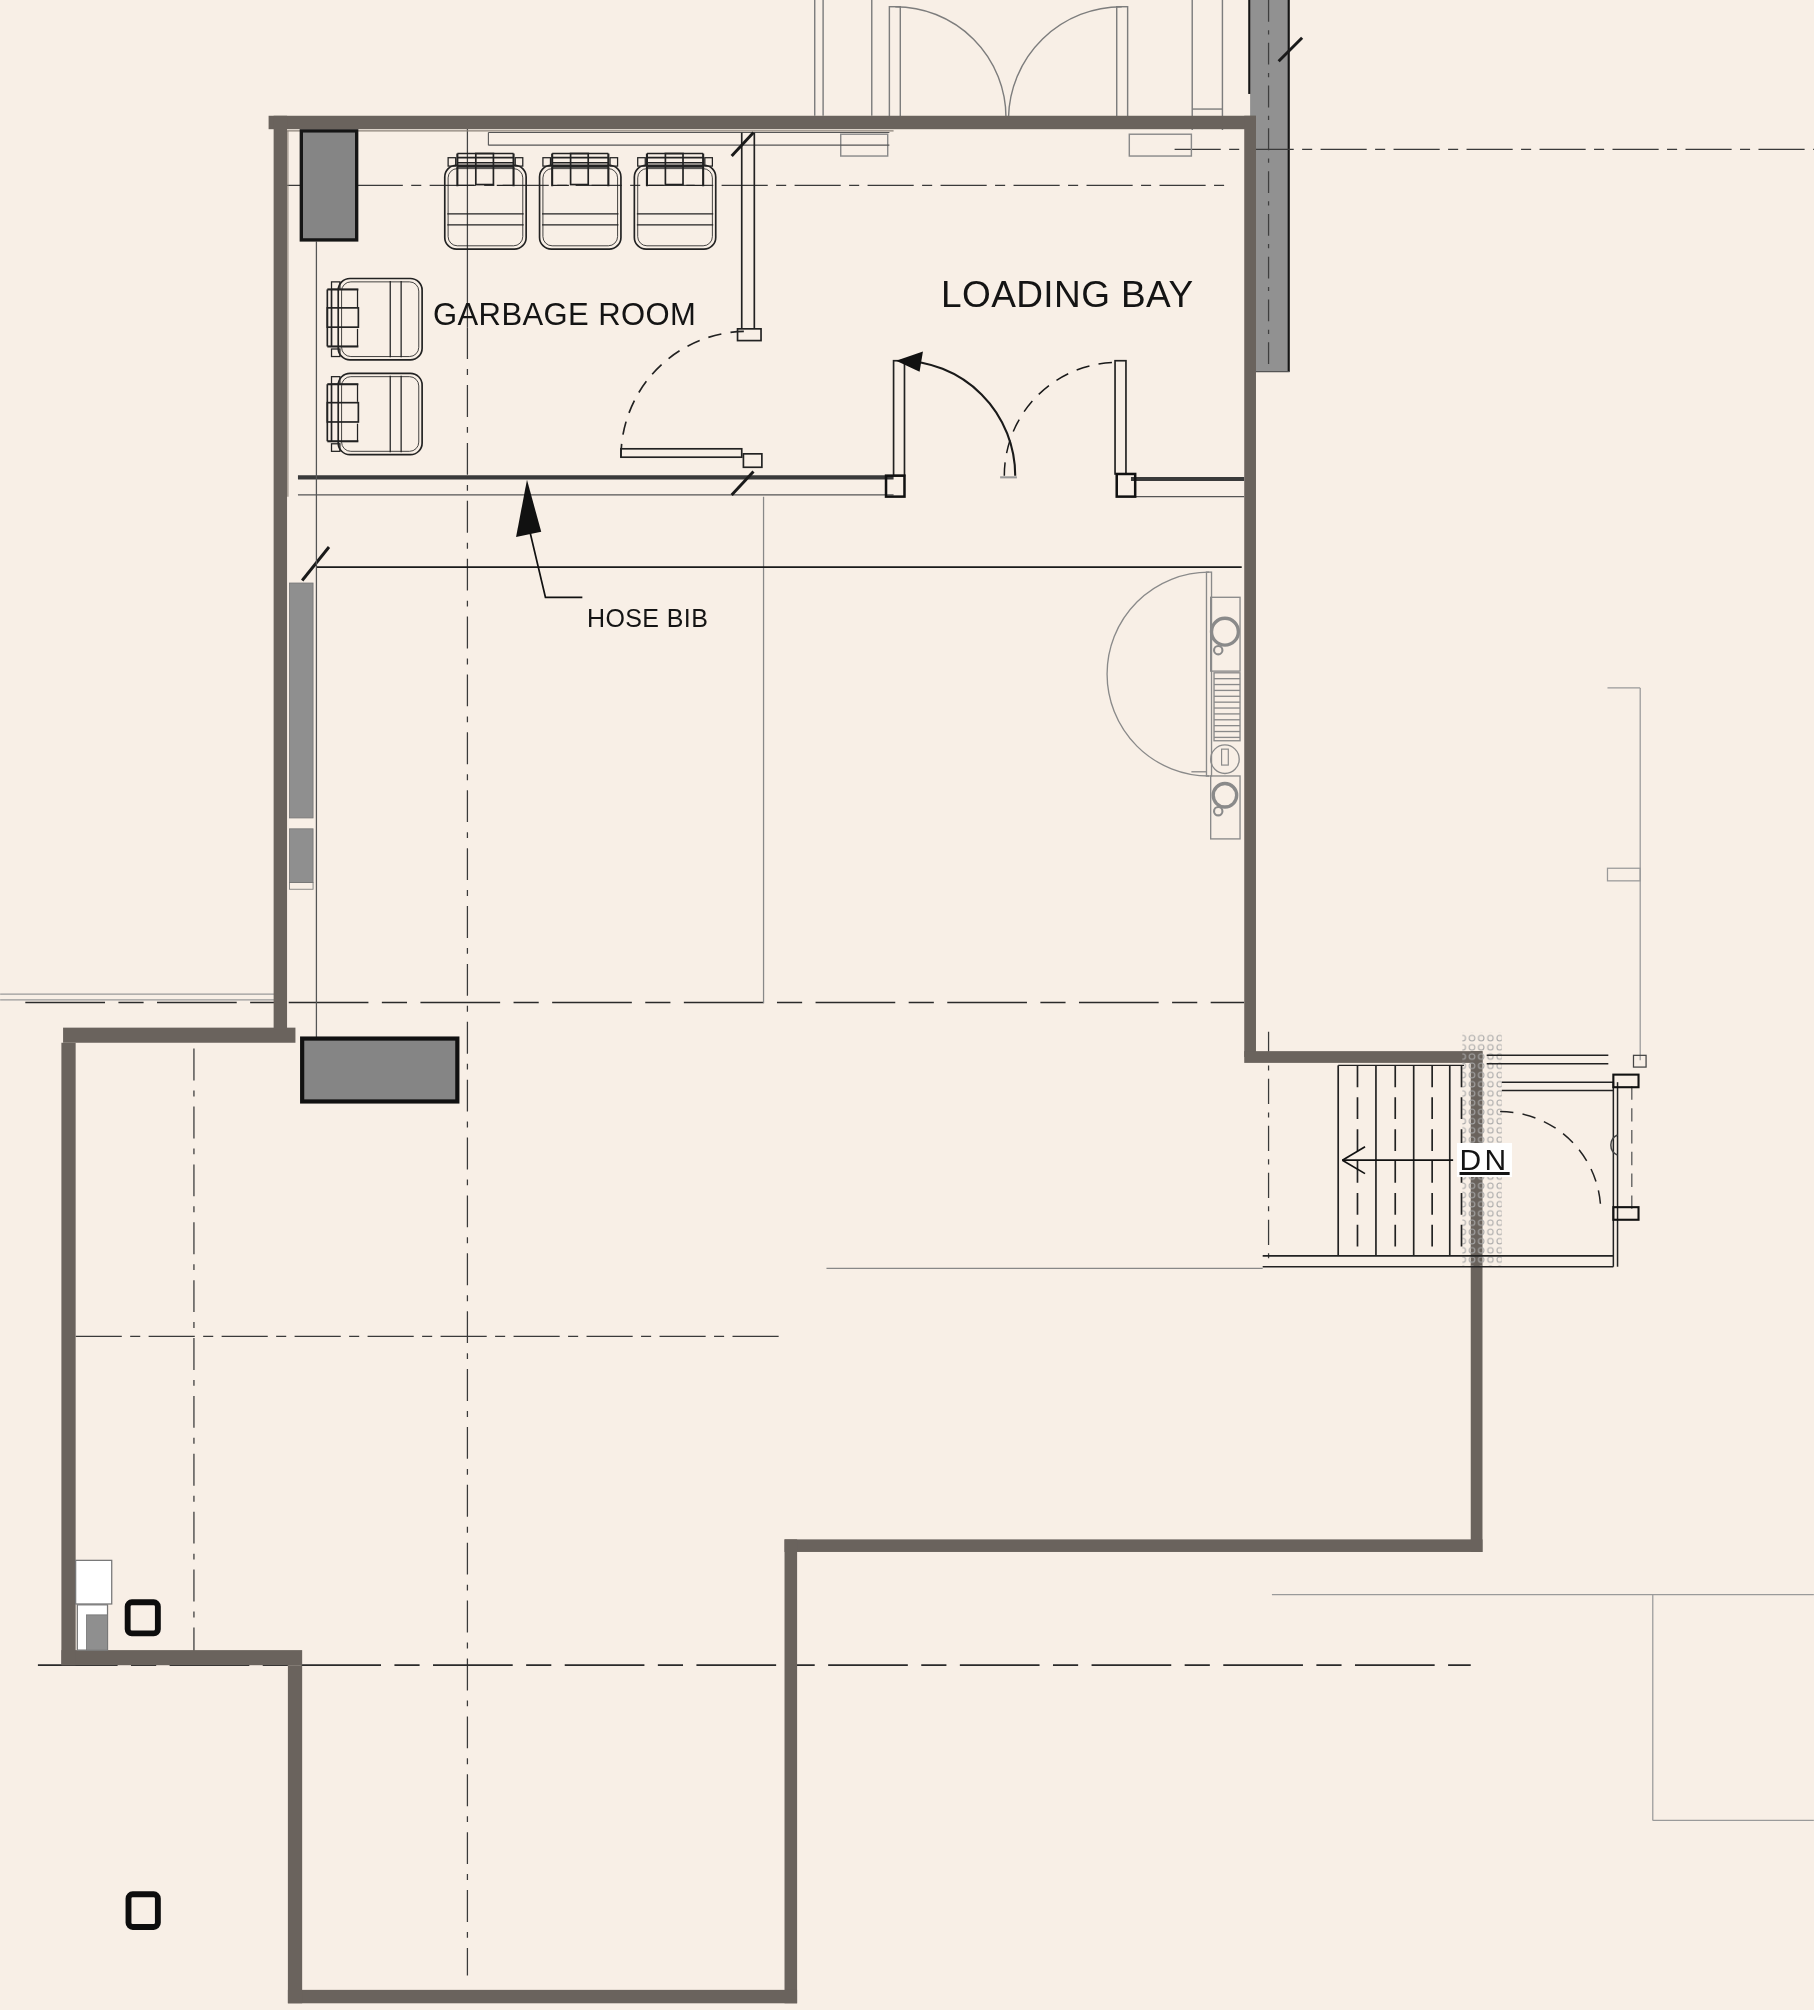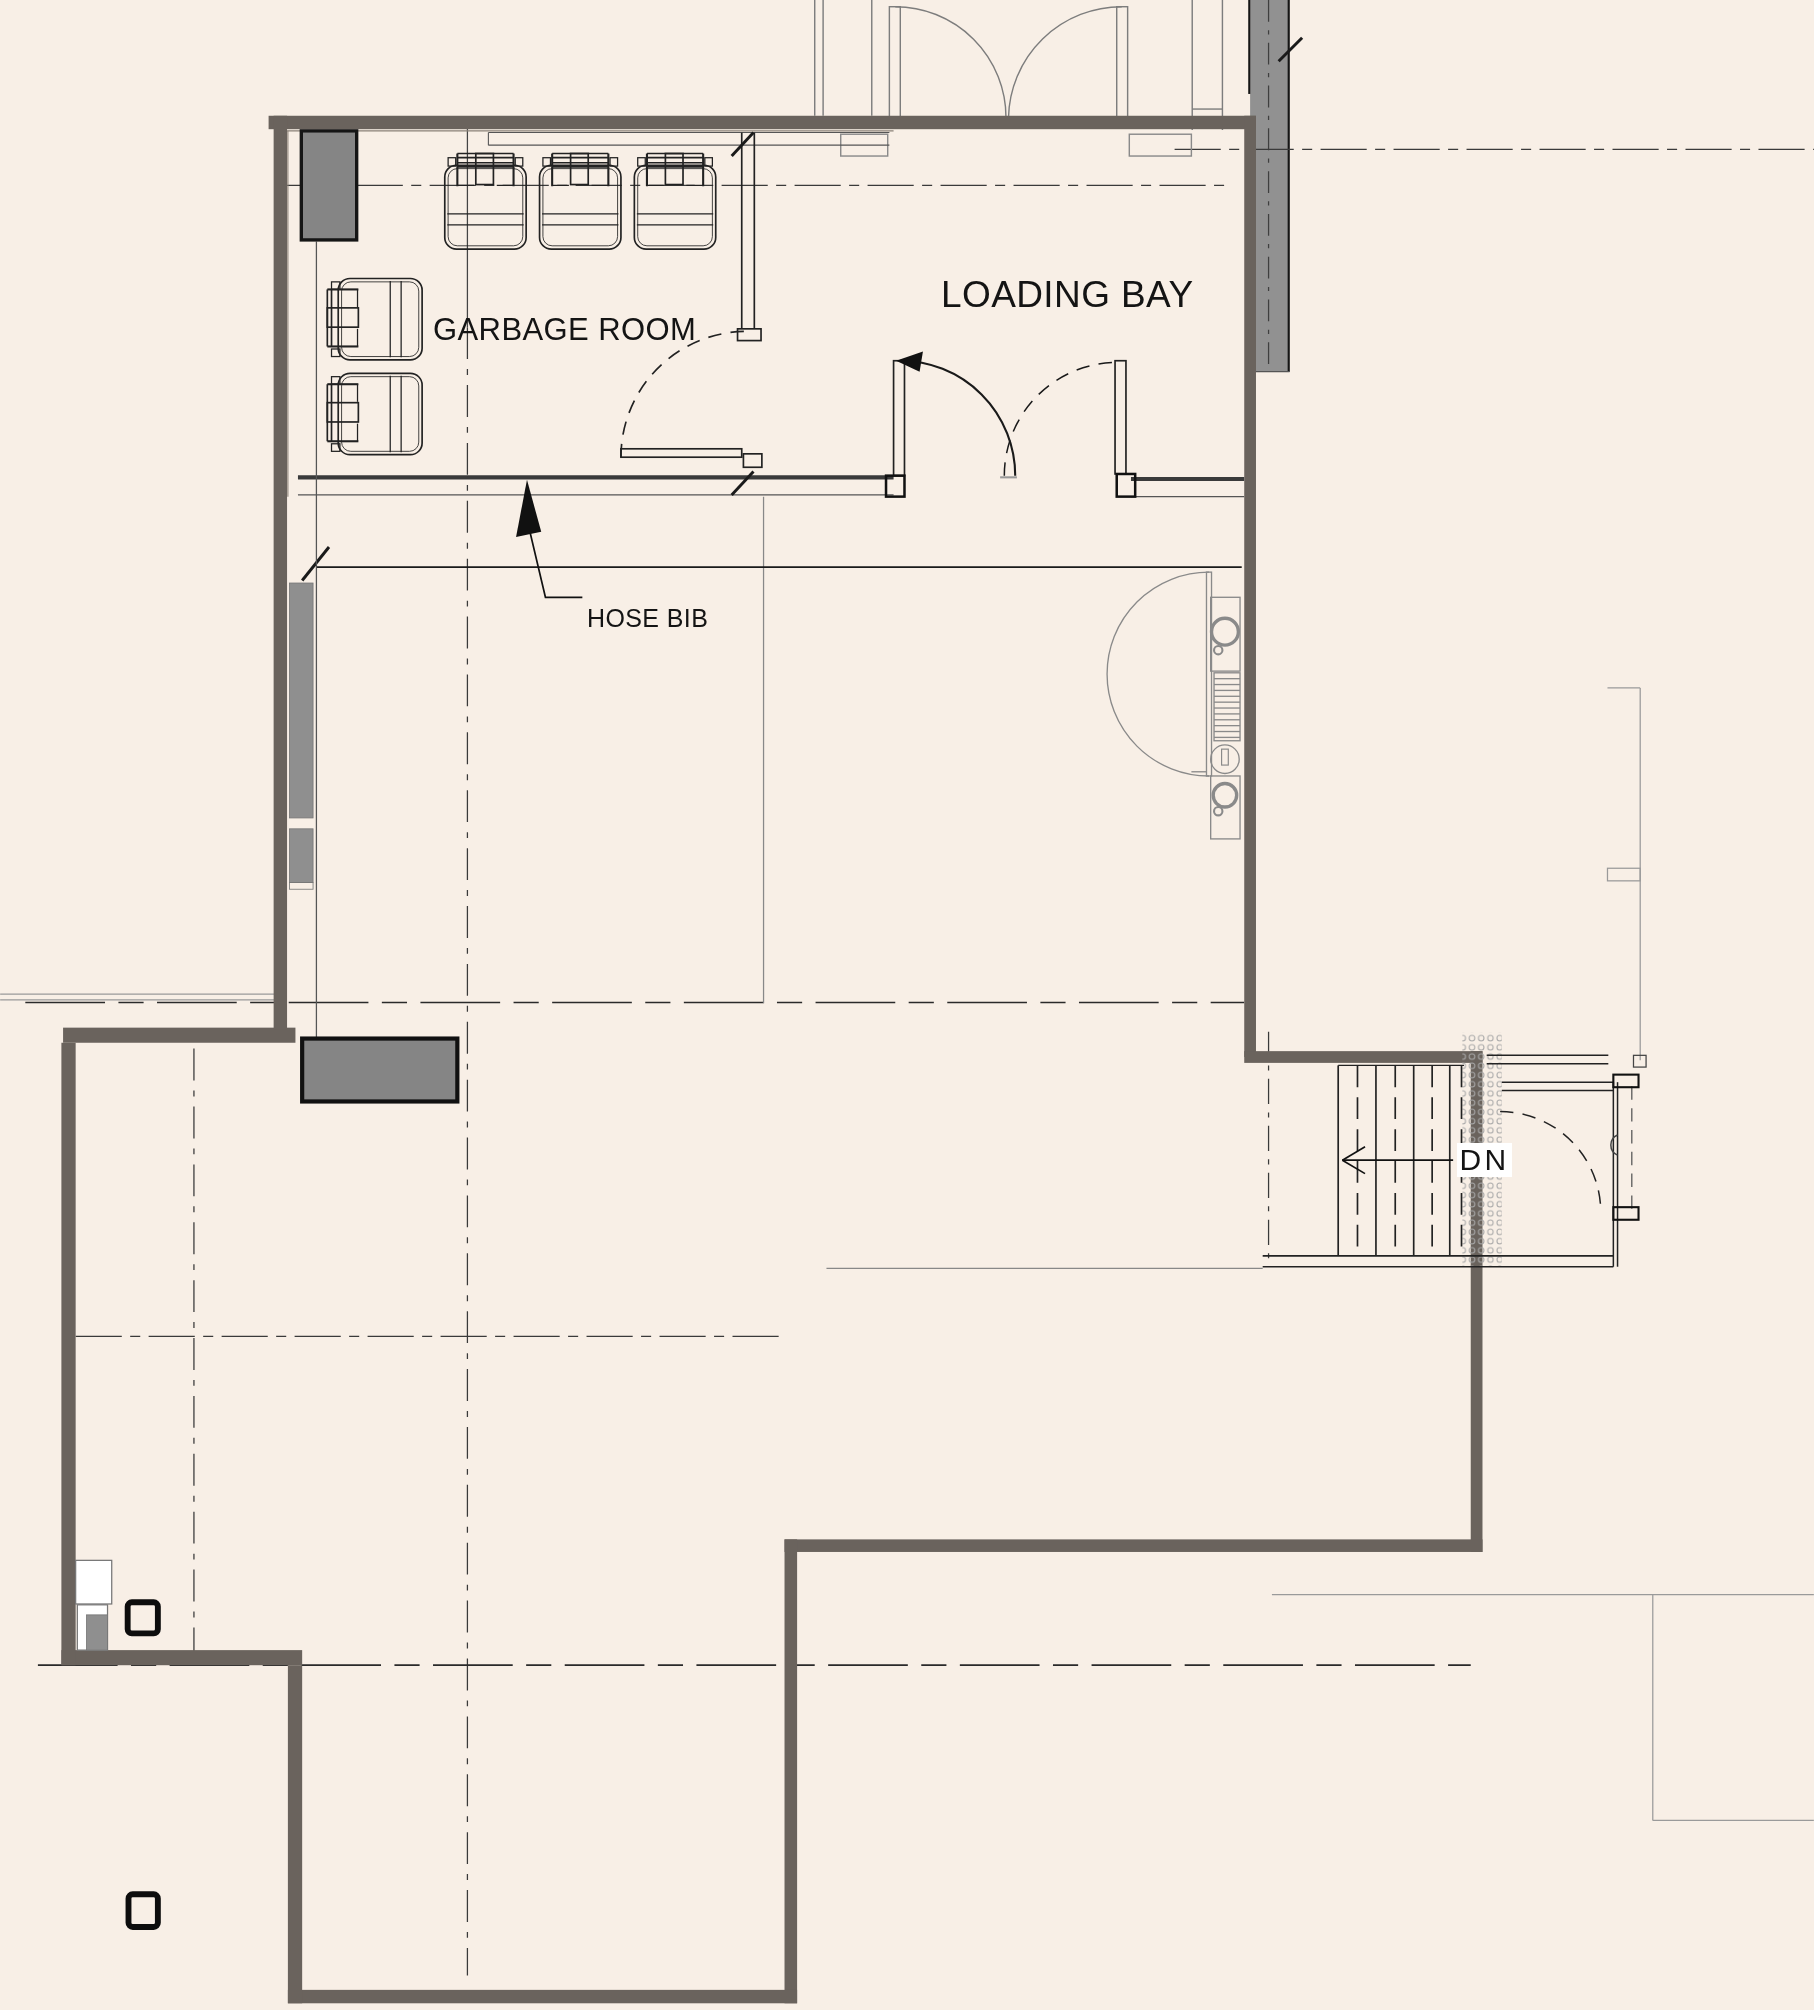--- a/index.html
+++ b/index.html
@@ -6,26 +6,26 @@
   body{
     width:1814px;height:2010px;position:relative;overflow:hidden;
     background:#f8efe6;
     font-family:"Liberation Sans", sans-serif;
   }
   #plan-svg{position:absolute;left:0;top:0;}
   .plan-label{
     position:absolute;color:#141414;white-space:nowrap;
     font-family:"Liberation Sans", sans-serif;
   }
-  #label-garbage-room{left:433px;top:297px;font-size:31px;letter-spacing:0.4px;margin-top:15px;}
+  #label-garbage-room{left:433px;top:297px;font-size:31px;letter-spacing:0.4px;}
   #label-loading-bay{left:941px;top:274px;font-size:37px;letter-spacing:0.4px;}
   #label-hose-bib{left:587px;top:604px;font-size:25px;letter-spacing:0.4px;}
   #label-dn{
     left:1457px;top:1143px;font-size:30px;letter-spacing:3.4px;
-    background:#ffffff;padding:0 2.5px;line-height:34px;
+    background:#ffffff;padding:0 2.5px;line-height:34px;text-decoration:underline;
   }
 </style>
 </head>
 <body>
 
 <svg id="plan-svg" width="1814" height="2010" viewBox="0 0 2162 2396" xmlns="http://www.w3.org/2000/svg">
   <defs>
     <pattern id="dotHatch" width="11" height="11" patternUnits="userSpaceOnUse">
       <circle cx="5.5" cy="5.5" r="3.3" fill="none" stroke="#a8a8a8" stroke-width="1.2"></circle>
     </pattern>

